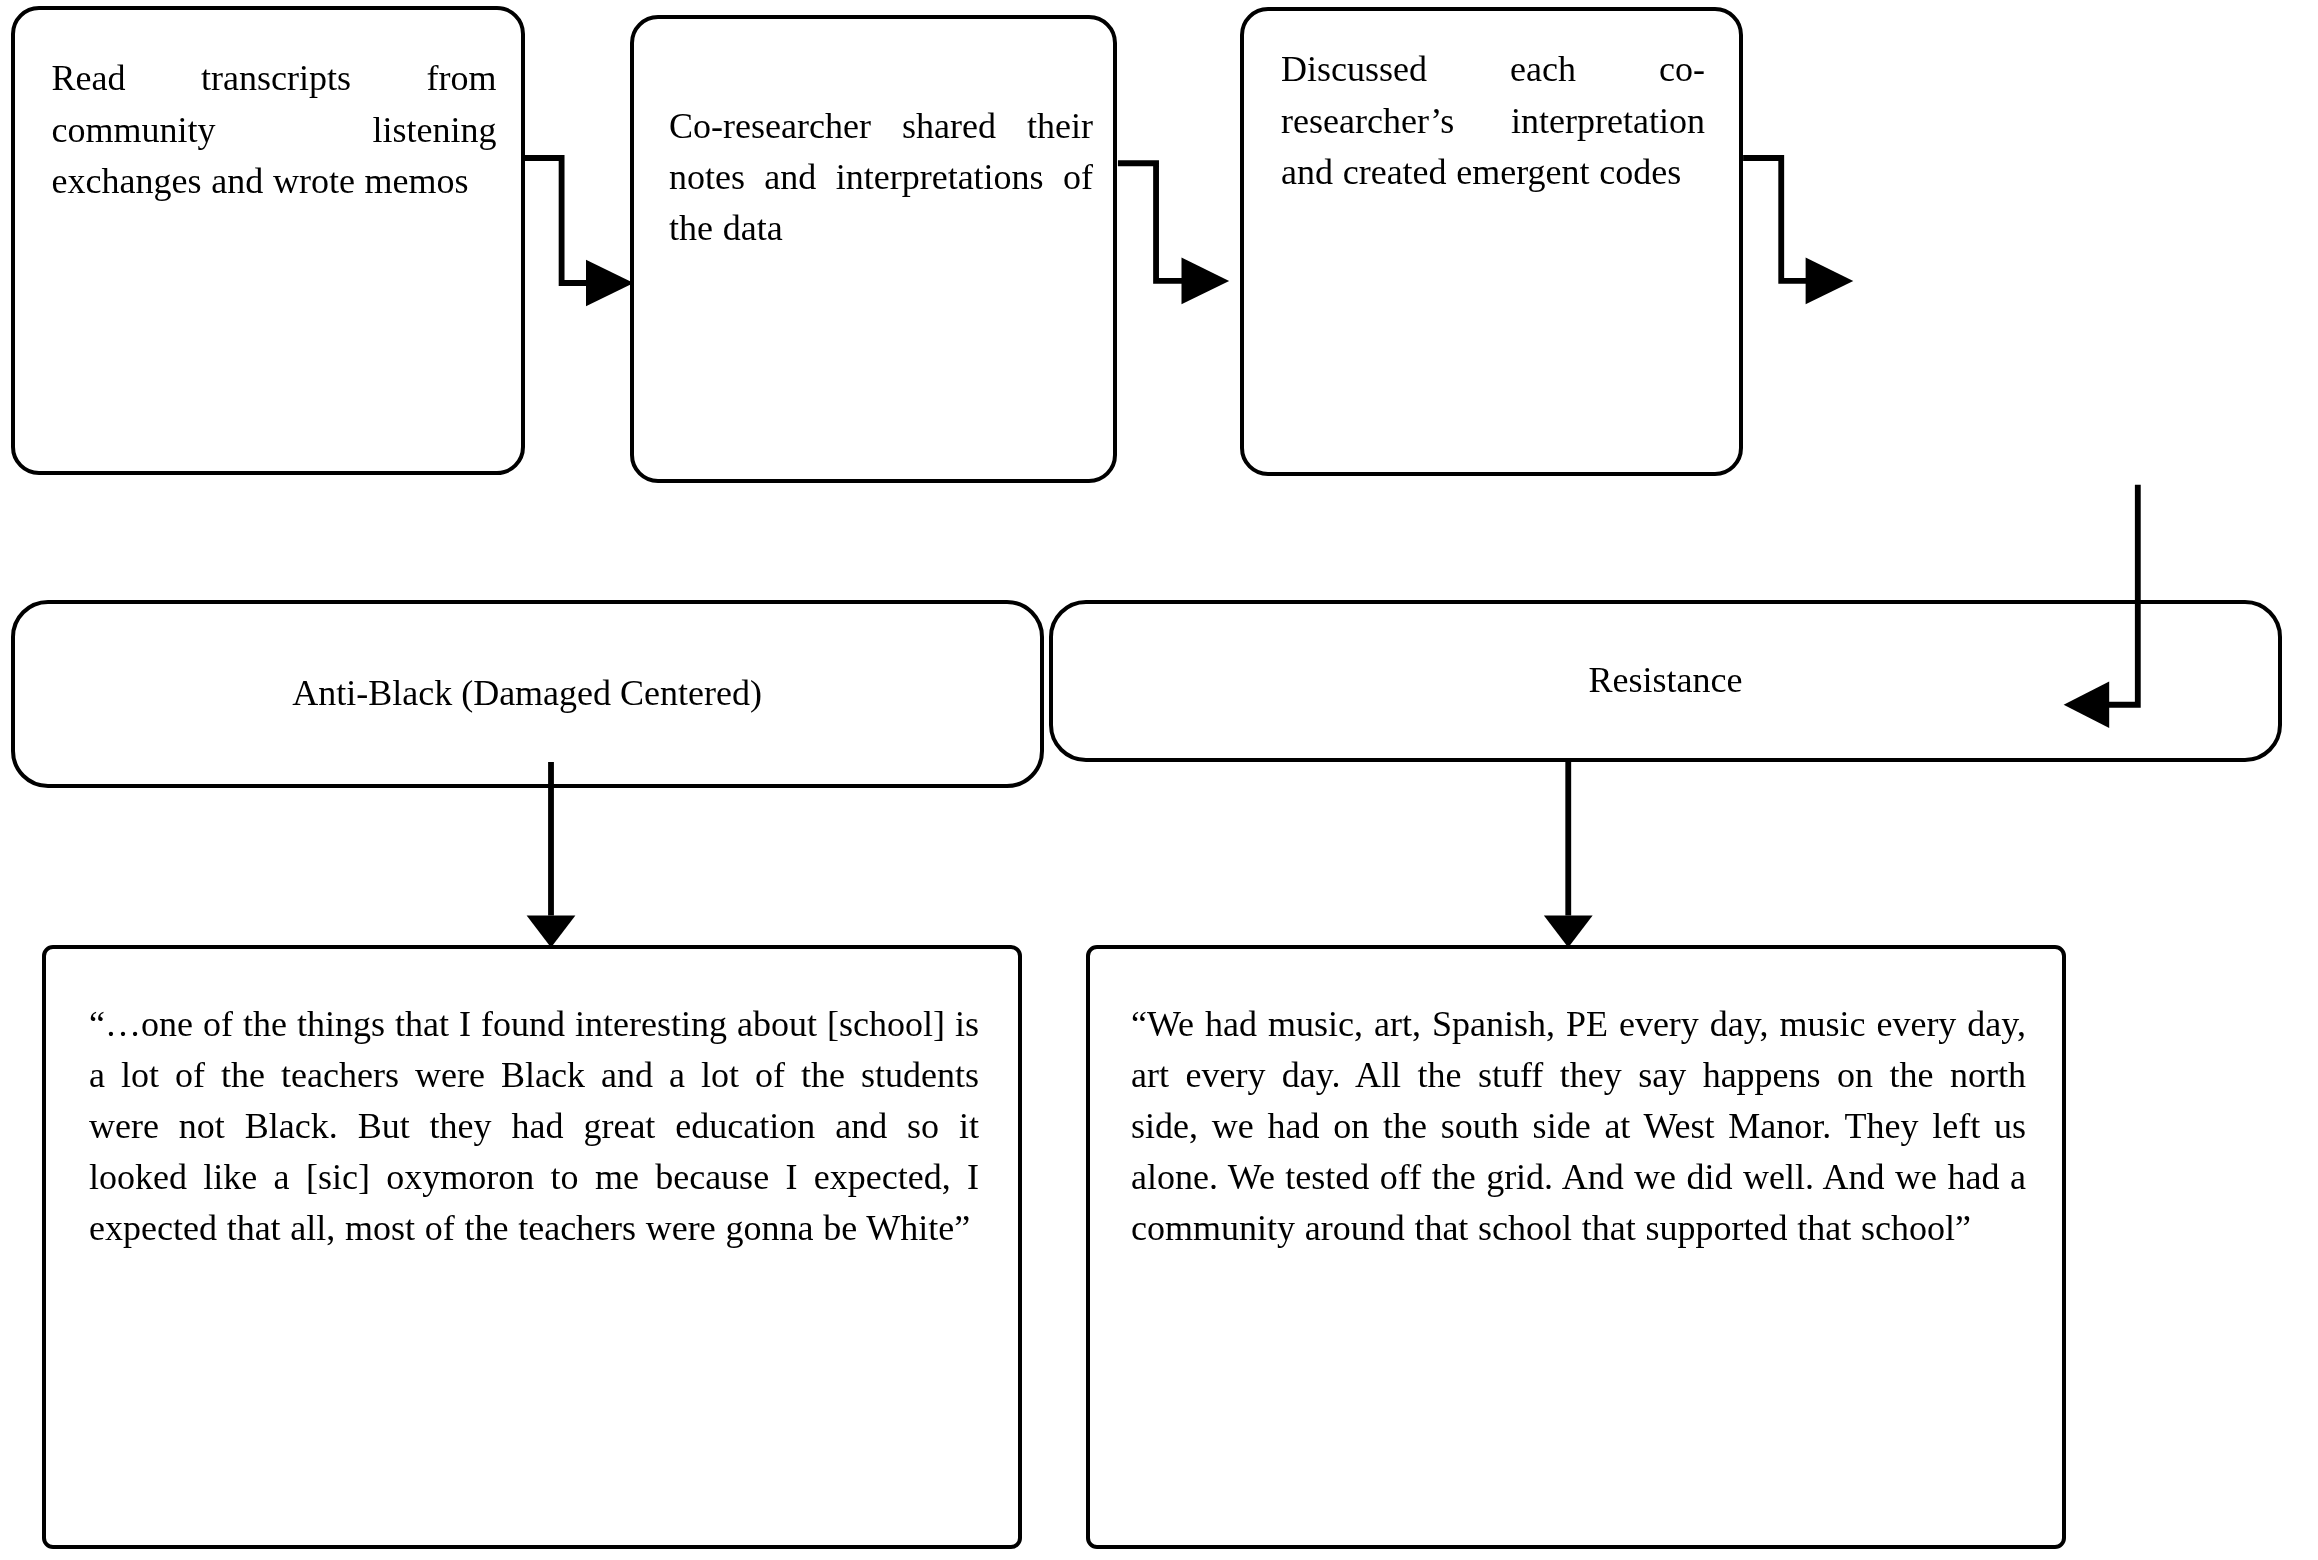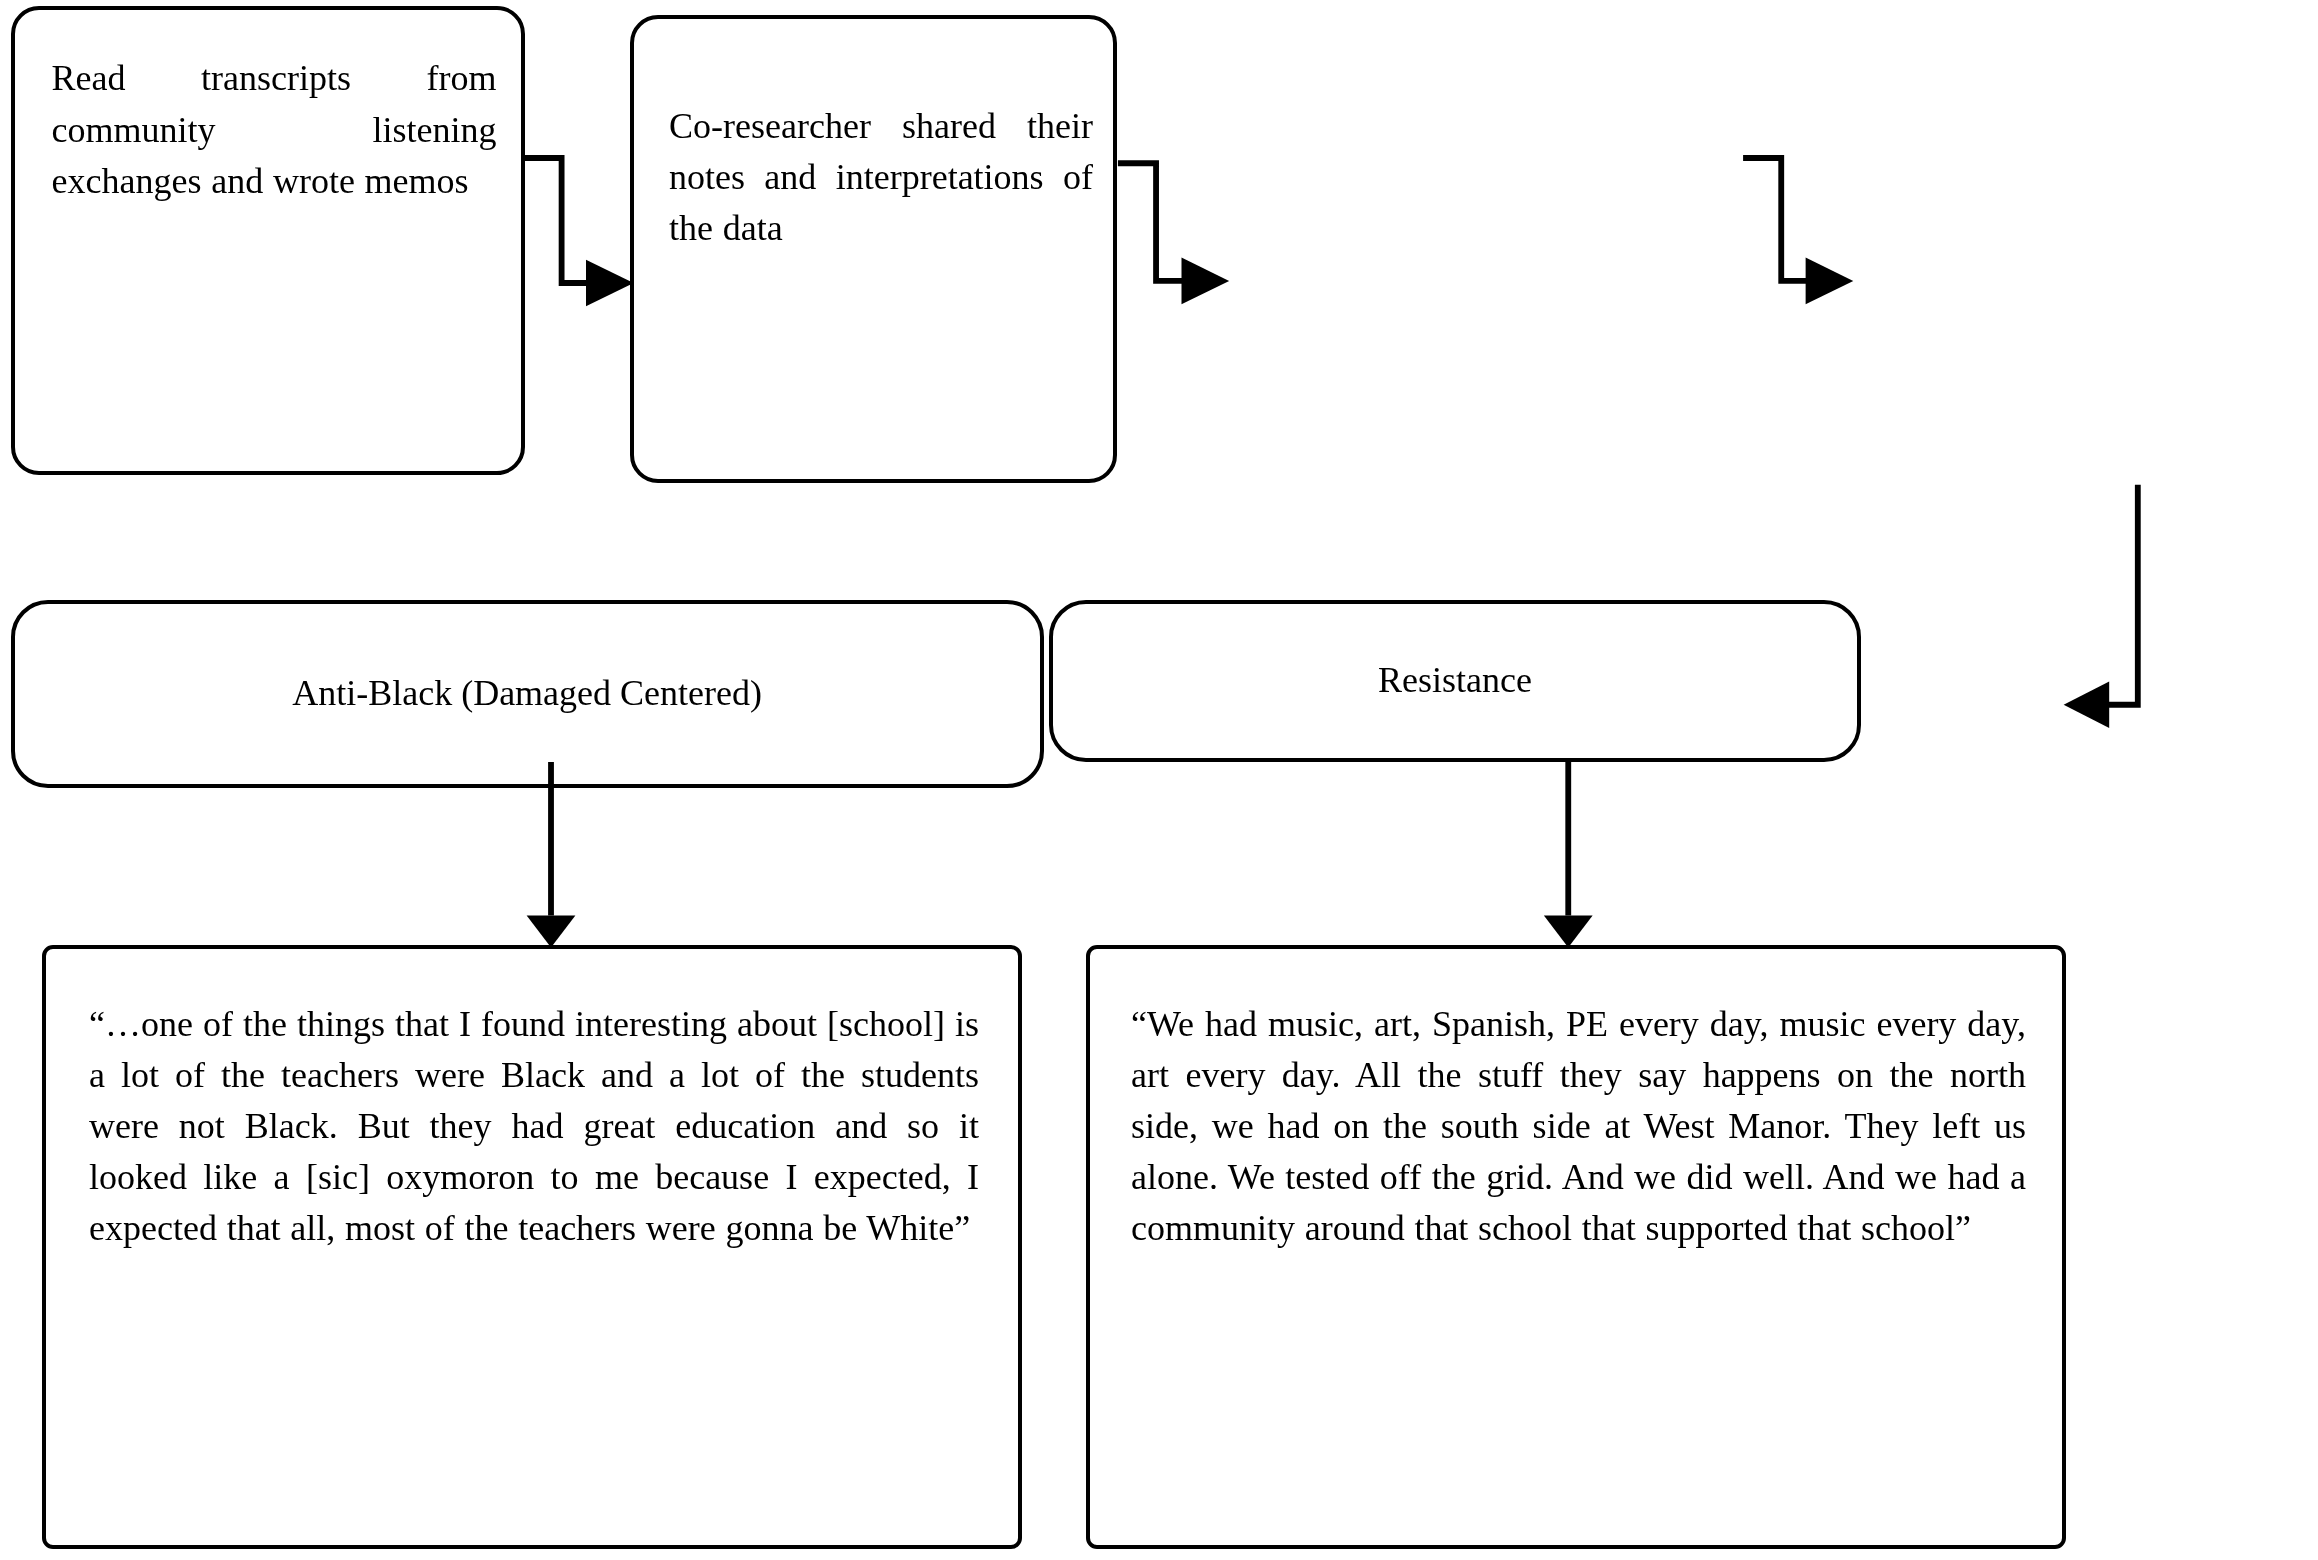--- a/index.html
+++ b/index.html
@@ -49,21 +49,21 @@
     position: absolute;
     box-sizing: border-box;
     border: 4.8px solid #000000;
     border-radius: 37px;
     background: #ffffff;
     display: flex;
     align-items: center;
     justify-content: center;
   }
   .cat-left  { left: 10.6px;   top: 600px; width: 1033px; height: 188px; }
-  .cat-right { left: 1049px; top: 600px; width: 812px; height: 162px; }
+  .cat-right { left: 1049px; top: 600px; width: 1233px; height: 162px; }
   .cat-label {
     font-size: 36px;
     line-height: 1.2;
     color: #000000;
     white-space: nowrap;
   }
 
   
   .quote {
     position: absolute;
@@ -92,20 +92,23 @@
 <div id="canvas">
 
   <div class="box proc1">
     <div class="box-text">Read transcripts from community listening exchanges and wrote memos</div>
   </div>
 
   <div class="box proc2">
     <div class="box-text">Co-researcher shared their notes and interpretations of the data</div>
   </div>
 
+  <div class="box proc3">
+    <div class="box-text">Discussed each co-researcher’s interpretation and created emergent codes</div>
+  </div>
 
 
   <div class="cat cat-left">
     <span class="cat-label">Anti-Black (Damaged Centered)</span>
   </div>
 
   <div class="cat cat-right">
     <span class="cat-label">Resistance</span>
   </div>
 

